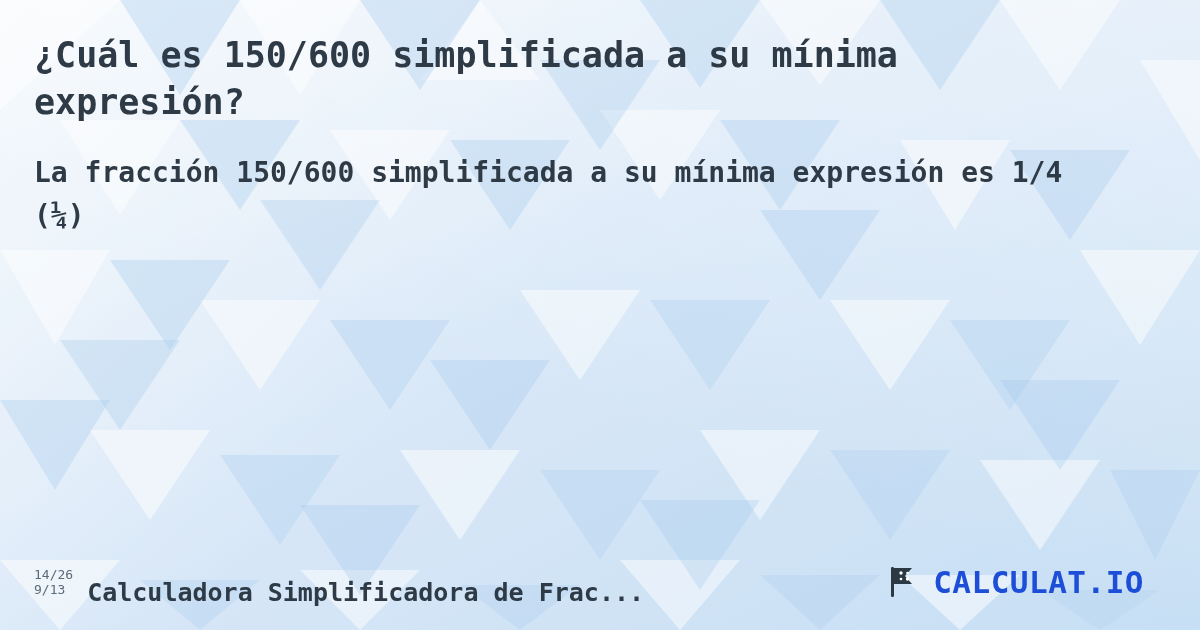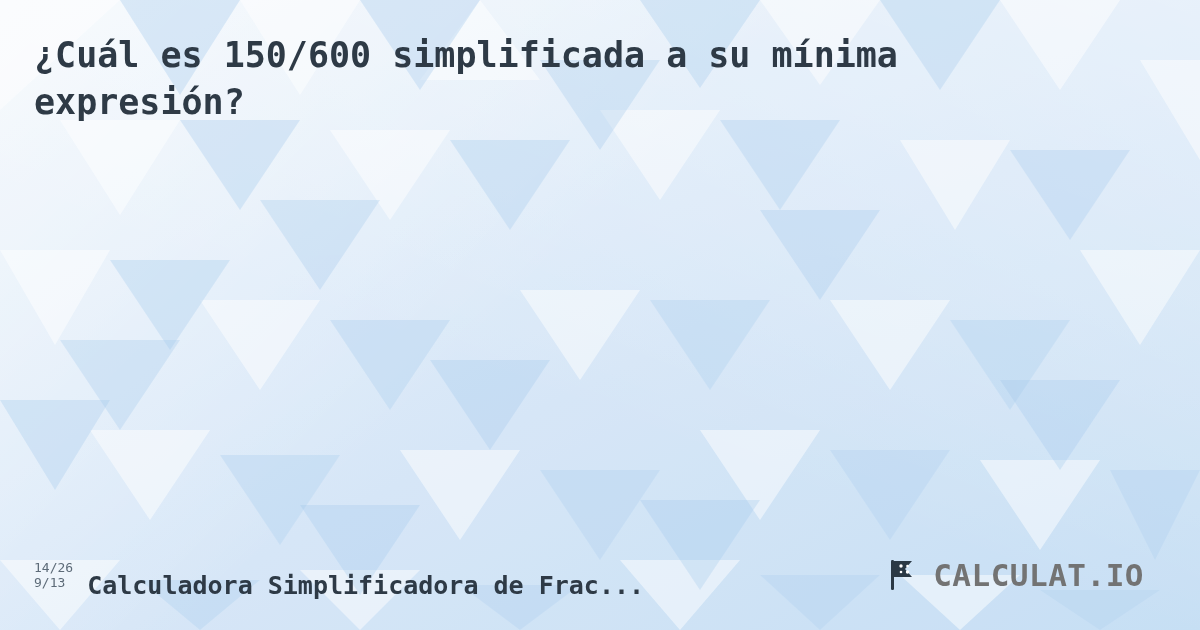--- a/index.html
+++ b/index.html
@@ -61,21 +61,21 @@
     font-size: 28px;
     font-weight: bold;
     line-height: 1.55;
     color: #2e3a46;
     max-width: 1075px;
     margin: 0;
   }
   .footer {
     position: absolute;
     left: 0;
-    bottom: 10px;
+    bottom: 3px;
     width: 1168px;
     height: 90px;
     z-index: 4;
   }
   .footer-inner {
     position: relative;
     height: 90px;
     display: flex;
     align-items: center;
     padding: 0 24px 0 34px;
@@ -106,21 +106,21 @@
     gap: 9px;
   }
   .brand-mark {
     width: 36px;
     height: 34px;
     flex: 0 0 auto;
   }
   .brand-text {
     font-size: 31px;
     font-weight: bold;
-    color: #737373;
+    color: #1d4ed8;
     letter-spacing: 0.5px;
     white-space: nowrap;
   }
 </style>
 </head>
 <body>
 
 <div class="page">
 
   <div class="bg-mosaic">
@@ -182,20 +182,21 @@
         <polygon points="1000,380 1120,380 1060,470"></polygon>
         <polygon points="640,500 760,500 700,590"></polygon>
         <polygon points="300,505 420,505 360,595"></polygon>
       </g>
       <rect x="0" y="0" width="1200" height="630" fill="#ffffff" opacity="0.16"></rect>
     </svg>
   </div>
 
   <div class="content">
     <h1 class="title">¿Cuál es 150/600 simplificada a su mínima expresión?</h1>
+    <p class="answer">La fracción 150/600 simplificada a su mínima expresión es 1/4 (¼)</p>
   </div>
 
   <div class="footer">
     <div class="footer-inner">
       <div class="frac-badge">
         <span class="num">14/26</span>
         <span class="den">9/13</span>
       </div>
       <div class="footer-title">Calculadora Simplificadora de Frac...</div>
       <div class="brand">

